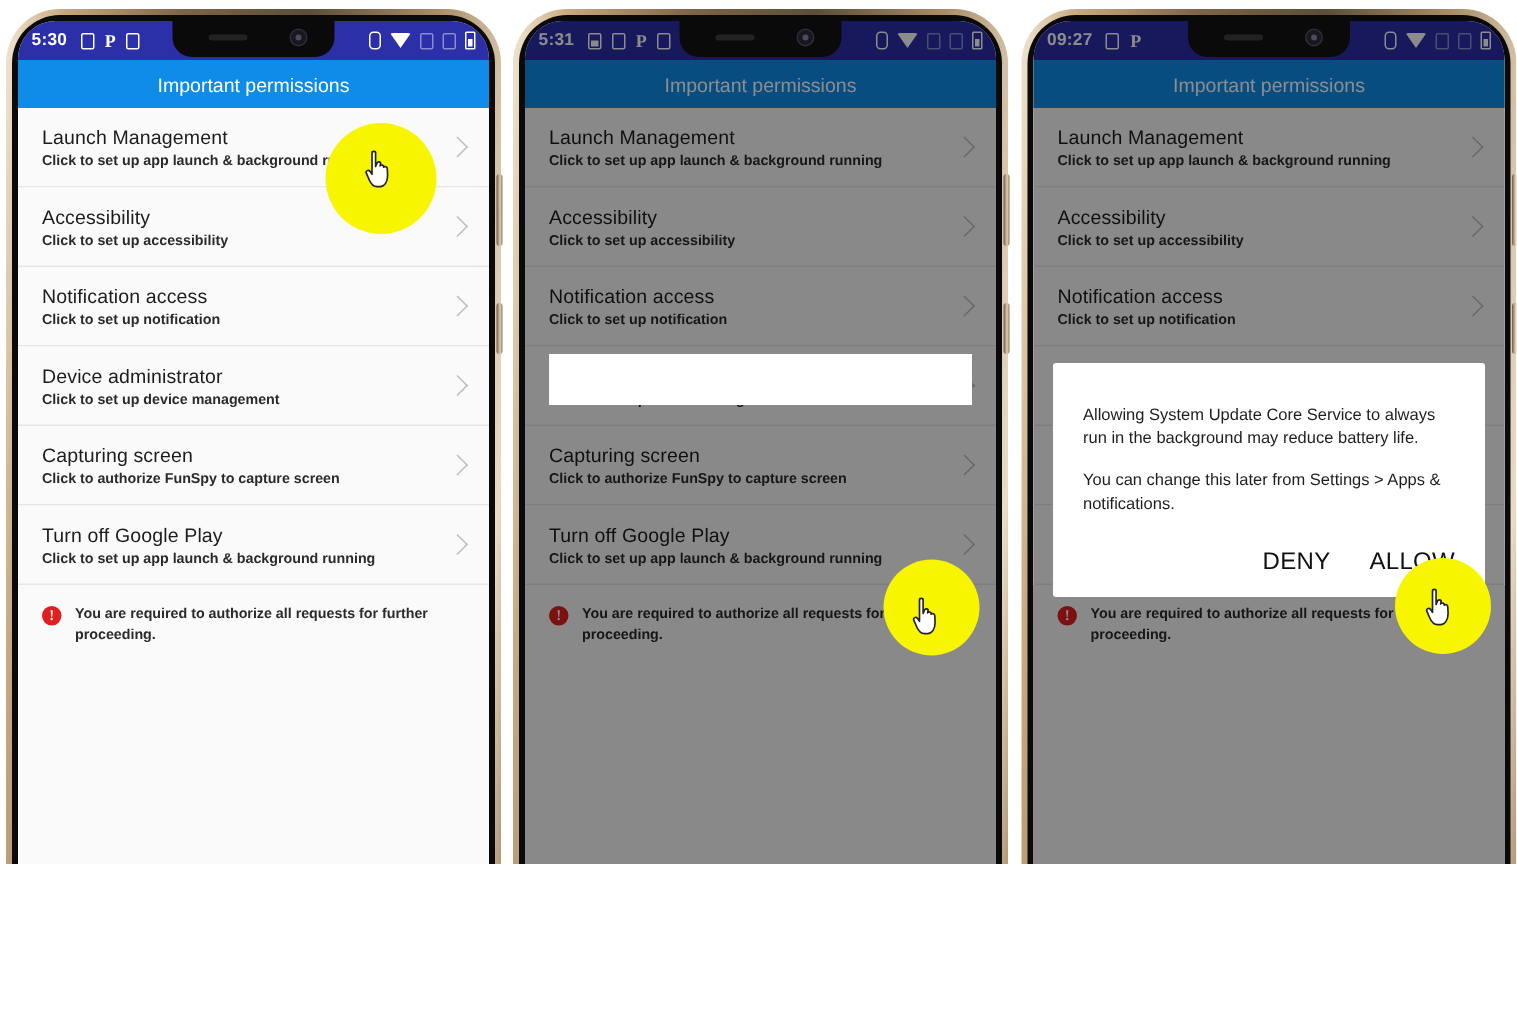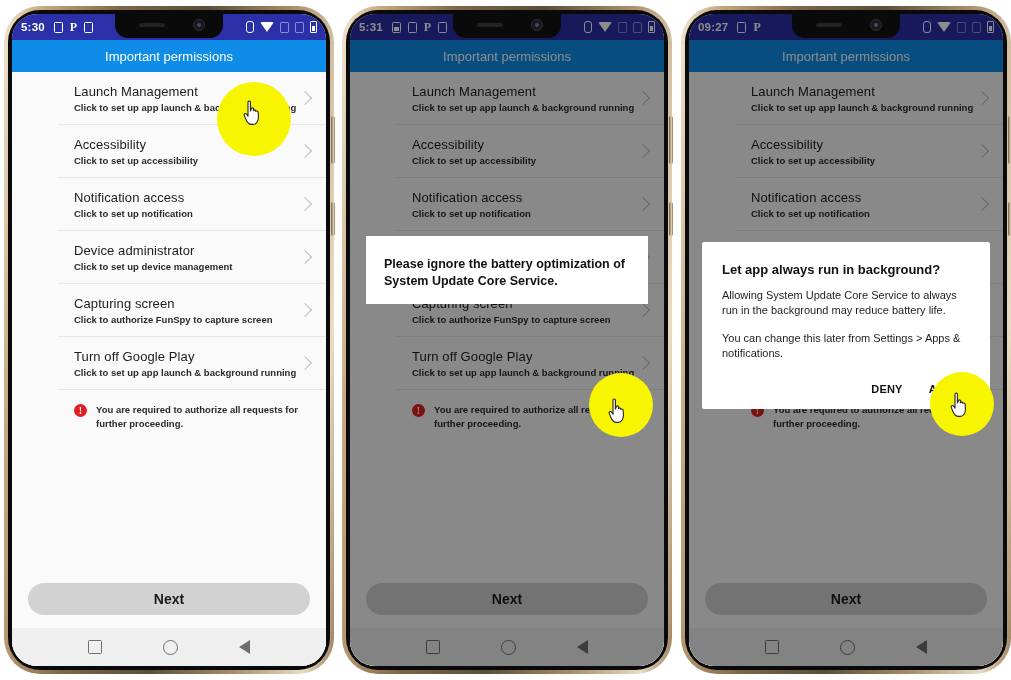--- a/index.html
+++ b/index.html
@@ -2,21 +2,21 @@
 <html><head>
 <meta charset="utf-8">
 <style>
   html, body {
     margin: 0; padding: 0;
     background: #ffffff;
     font-family: "Liberation Sans", sans-serif;
   }
   #stage {
     position: relative;
-    width: 1011px; height: 680px;
+    width: 1011px; height: 576px;
     background: #ffffff;
     overflow: hidden;
   }
   .phone-outer {
     position: absolute;
     border-radius: 36px;
     background: #cdb08a;
     background: linear-gradient(95deg,#f2e7d4 0%,#c7a87f 10%,#7e6648 30%,#5d4d39 52%,#a88d68 74%,#eadbc4 92%,#9c805c 100%);
   }
   .phone-bezel {
@@ -132,21 +132,21 @@
   }
 
   
   .content {
     position: absolute;
     top: 58px; left: 0; right: 0; bottom: 0;
     background: #fafafa;
     display: flex;
     flex-direction: column;
   }
-  .list { flex: 0 0 auto; padding-left: 46px; }
+  .list { flex: 0 0 auto; }
   .row {
     position: relative;
     padding: 12px 16px 11px 16px;
     border-bottom: 1px solid #e6e6e6;
     background: #fafafa;
   }
   .row-title {
     font-size: 13px;
     color: #1c1c1c;
     letter-spacing: .1px;
@@ -259,22 +259,22 @@
     line-height: 1.38;
     margin-top: 13px;
   }
   .dlg-actions {
     display: flex;
     justify-content: flex-end;
     gap: 22px;
     align-items: center;
   }
   .dlg-btn {
-    font-size: 11px;
-    font-weight: bold;
+    font-size: 16px;
+    font-weight: normal;
     color: #111;
     letter-spacing: .2px;
   }
 
   
   .hl {
     position: absolute;
     border-radius: 50%;
     background: #f7f500;
     z-index: 9;
@@ -463,21 +463,20 @@
             <span class="nav-sq"></span>
             <span class="nav-ci"></span>
             <span class="nav-tri"></span>
           </div>
         </div>
       </div>
 
       <div class="scrim"></div>
 
       <div class="dialog" style="top:222px; padding:20px 18px 14px 18px;">
-        <div class="dlg-title">Please ignore the battery optimization of System Update Core Service.</div>
       </div>
 
       <div class="hl" style="left:239px; top:359px; width:64px; height:64px;"></div>
       <svg class="cursor" style="left:258px; top:384px;" viewBox="0 0 22 26">
         <path d="M5 2 C5 0.6 7.4 0.6 7.4 2 L7.4 11 L8.4 8.6 C8.9 7.3 11.1 7.9 10.7 9.3
                  L10.4 10.6 C11 9.6 13 10 12.8 11.4 C13.5 10.7 15.2 11.2 15.2 12.6
                  C15.2 14 15.4 15.6 15.4 17.2 C15.4 21 13.4 24.4 10.4 24.4
                  L8.4 24.4 C5.6 24.4 4.2 22.4 3.2 20 L1.2 15.4 C0.6 14 2.6 12.8 3.6 14.2
                  L5 16.2 Z" fill="#ffffff" stroke="#222222" stroke-width="1.1" stroke-linejoin="round"></path>
       </svg>
@@ -558,21 +557,20 @@
             <span class="nav-sq"></span>
             <span class="nav-ci"></span>
             <span class="nav-tri"></span>
           </div>
         </div>
       </div>
 
       <div class="scrim"></div>
 
       <div class="dialog" style="top:228px; left:13px; right:13px; padding:19px 20px 14px 20px; border-radius:2px;">
-        <div class="dlg-title" style="font-size:13px;">Let app always run in background?</div>
         <div class="dlg-body" style="margin-top:9px;">Allowing System Update Core Service to always run in the background may reduce battery life.</div>
         <div class="dlg-body">You can change this later from Settings &gt; Apps &amp; notifications.</div>
         <div class="dlg-actions" style="margin-top:22px; gap:26px;">
           <span class="dlg-btn">DENY</span>
           <span class="dlg-btn">ALLOW</span>
         </div>
       </div>
 
       <div class="hl" style="left:241px; top:358px; width:64px; height:64px;"></div>
       <svg class="cursor" style="left:261px; top:378px;" viewBox="0 0 22 26">

